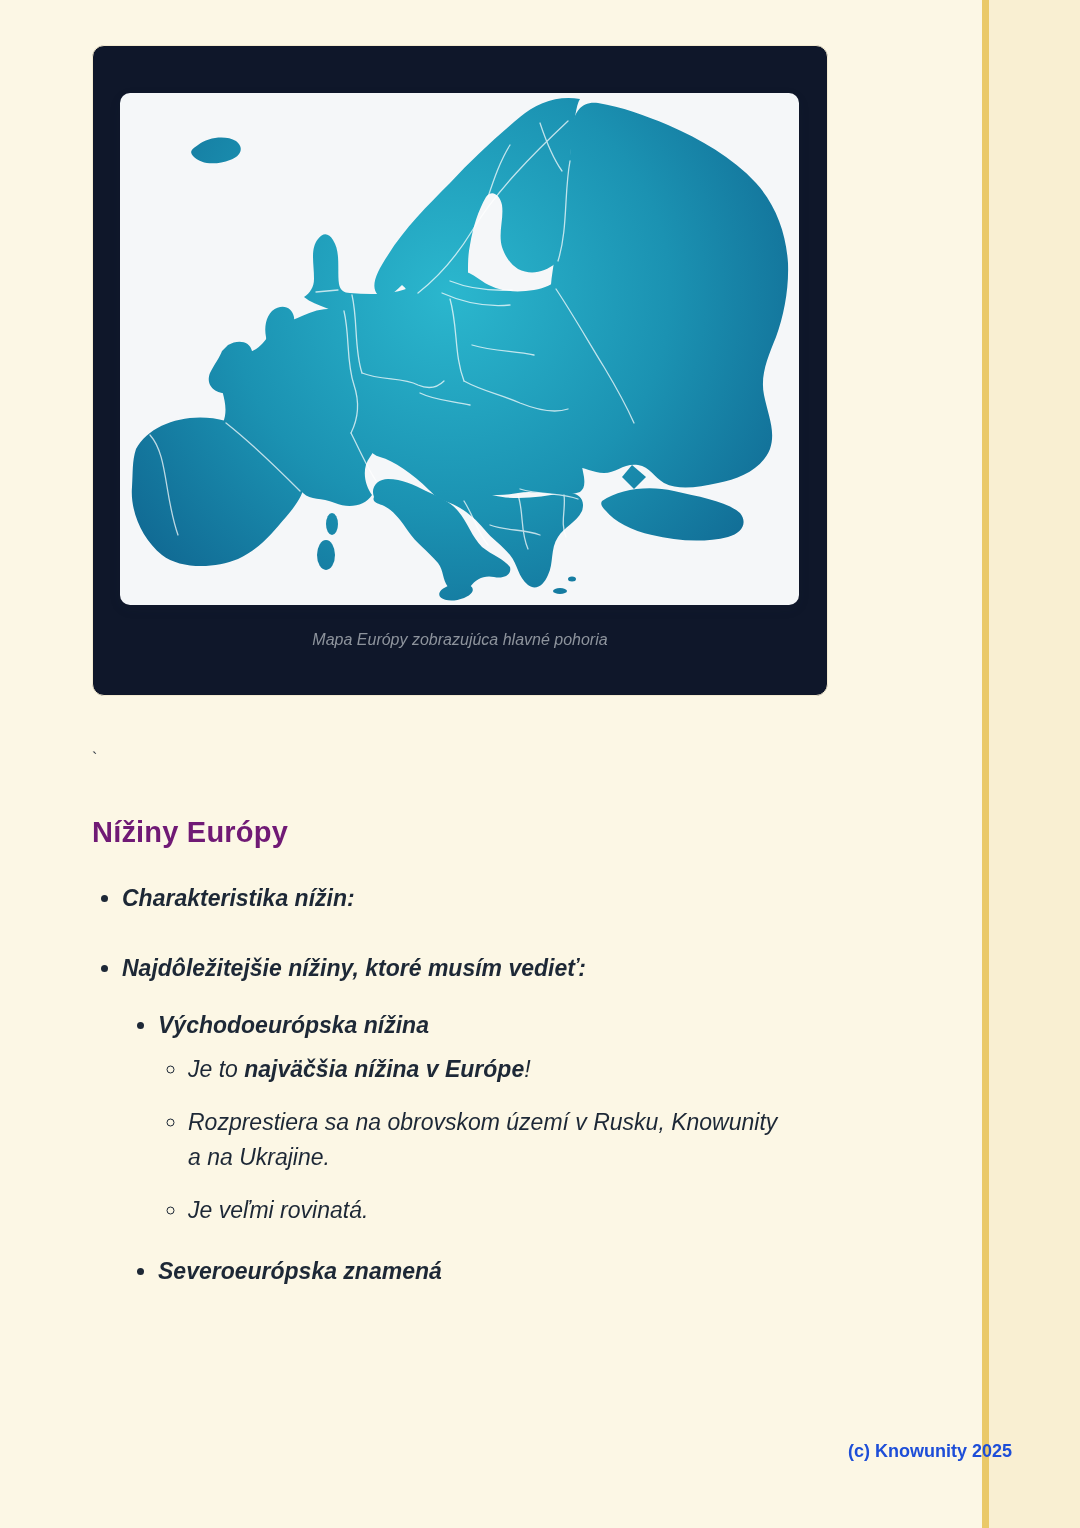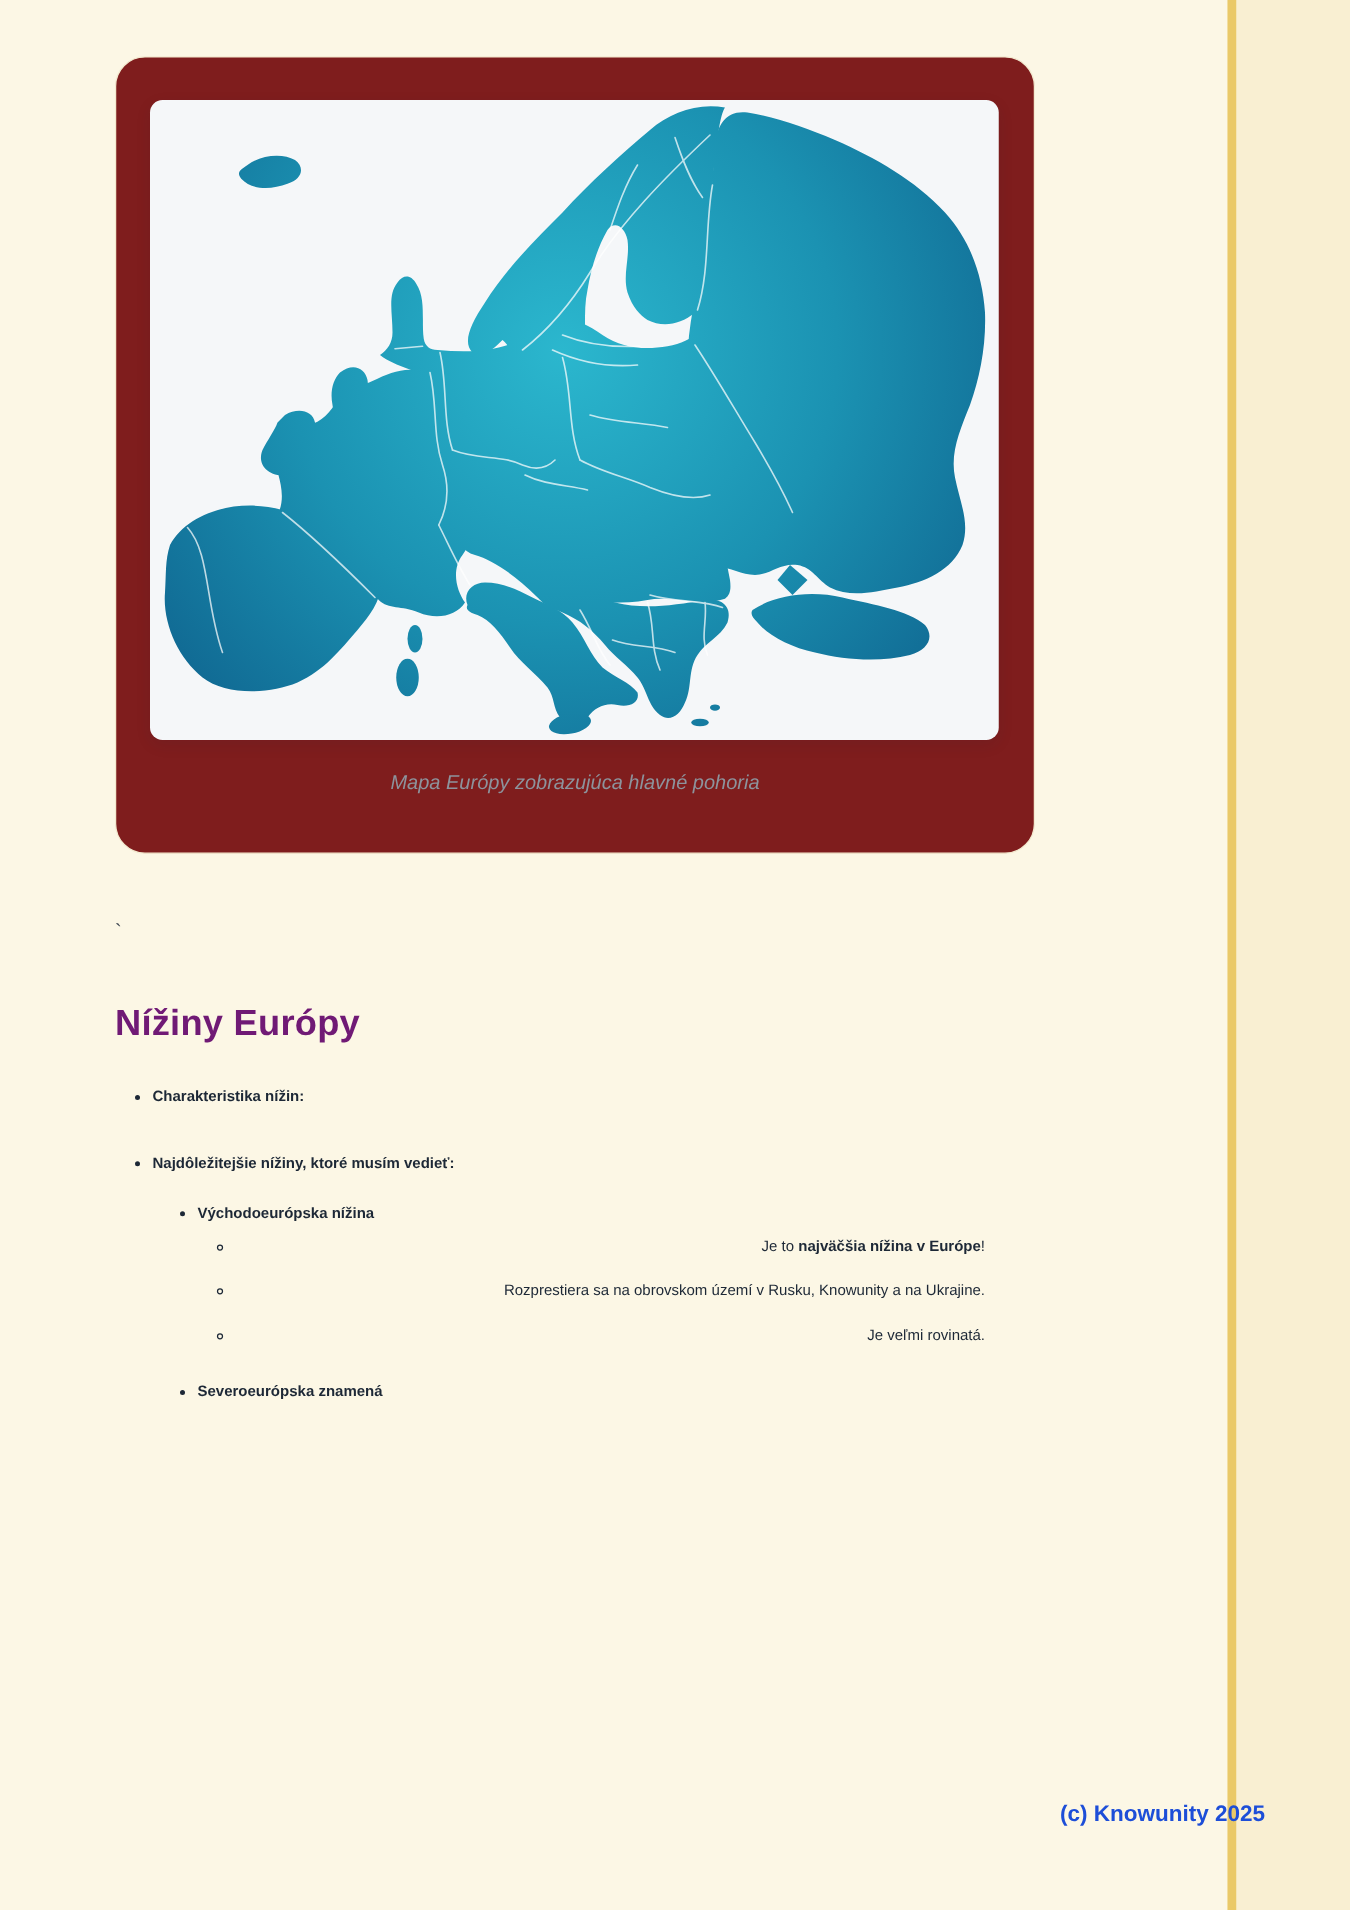--- a/index.html
+++ b/index.html
@@ -14,24 +14,24 @@
   .edge-rail {
     position:absolute; top:0; right:0; bottom:0;
     width:98px;
     background:#f9efd2;
     border-left:7px solid #eac968;
   }
   .content {
     position:absolute; left:92px; top:45px; width:736px;
   }
   .map-card {
-    background:#7f1d1d;
+    background:#0f172a;
     border:1px solid #f3ead0;
-    border-radius:24px;
-    padding:34px 27px 46px 27px;
+    border-radius:12px;
+    padding:47px 27px 46px 27px;
   }
   .map-figure {
     background:#f5f7f9;
     border-radius:10px;
     box-shadow:0 4px 12px rgba(30,40,60,0.10);
     overflow:hidden;
     width:679px; height:512px;
   }
   .map-figure svg { display:block; }
   .map-caption {
@@ -54,26 +54,26 @@
     color:#701a75;
     letter-spacing:.2px;
   }
   .intro {
     margin-top:26px;
     font-size:17.5px;
     line-height:1.55;
   }
   ul { list-style-position:outside; }
   ul.lvl1 { margin-top:32px; padding-left:30px; list-style-type:disc; }
-  ul.lvl1 > li { margin-bottom:34px; font-size:12px; line-height:1.55; }
+  ul.lvl1 > li { margin-bottom:34px; font-size:23px; line-height:1.55;font-style:italic; }
   ul.lvl2 { margin-top:22px; padding-left:35px; list-style-type:circle; }
   ul.lvl2 > li { margin-bottom:18px; font-weight:400; }
   ul.lvl2b { margin-top:22px; padding-left:36px; list-style-type:disc; }
   ul.lvl2b > li { margin-bottom:26px; }
-  ul.lvl3 { margin-top:8px; padding-left:30px; list-style-type:circle;text-align:right; }
+  ul.lvl3 { margin-top:8px; padding-left:30px; list-style-type:circle; }
   ul.lvl3 > li { margin-bottom:17px; font-weight:400; max-width:600px; }
   strong { font-weight:700; }
   .copyright {
     position:absolute;
     right:68px; bottom:66px;
     font-size:18px;
     color:#1d4ed8;
     z-index:5;
     font-weight:bold;
   }

